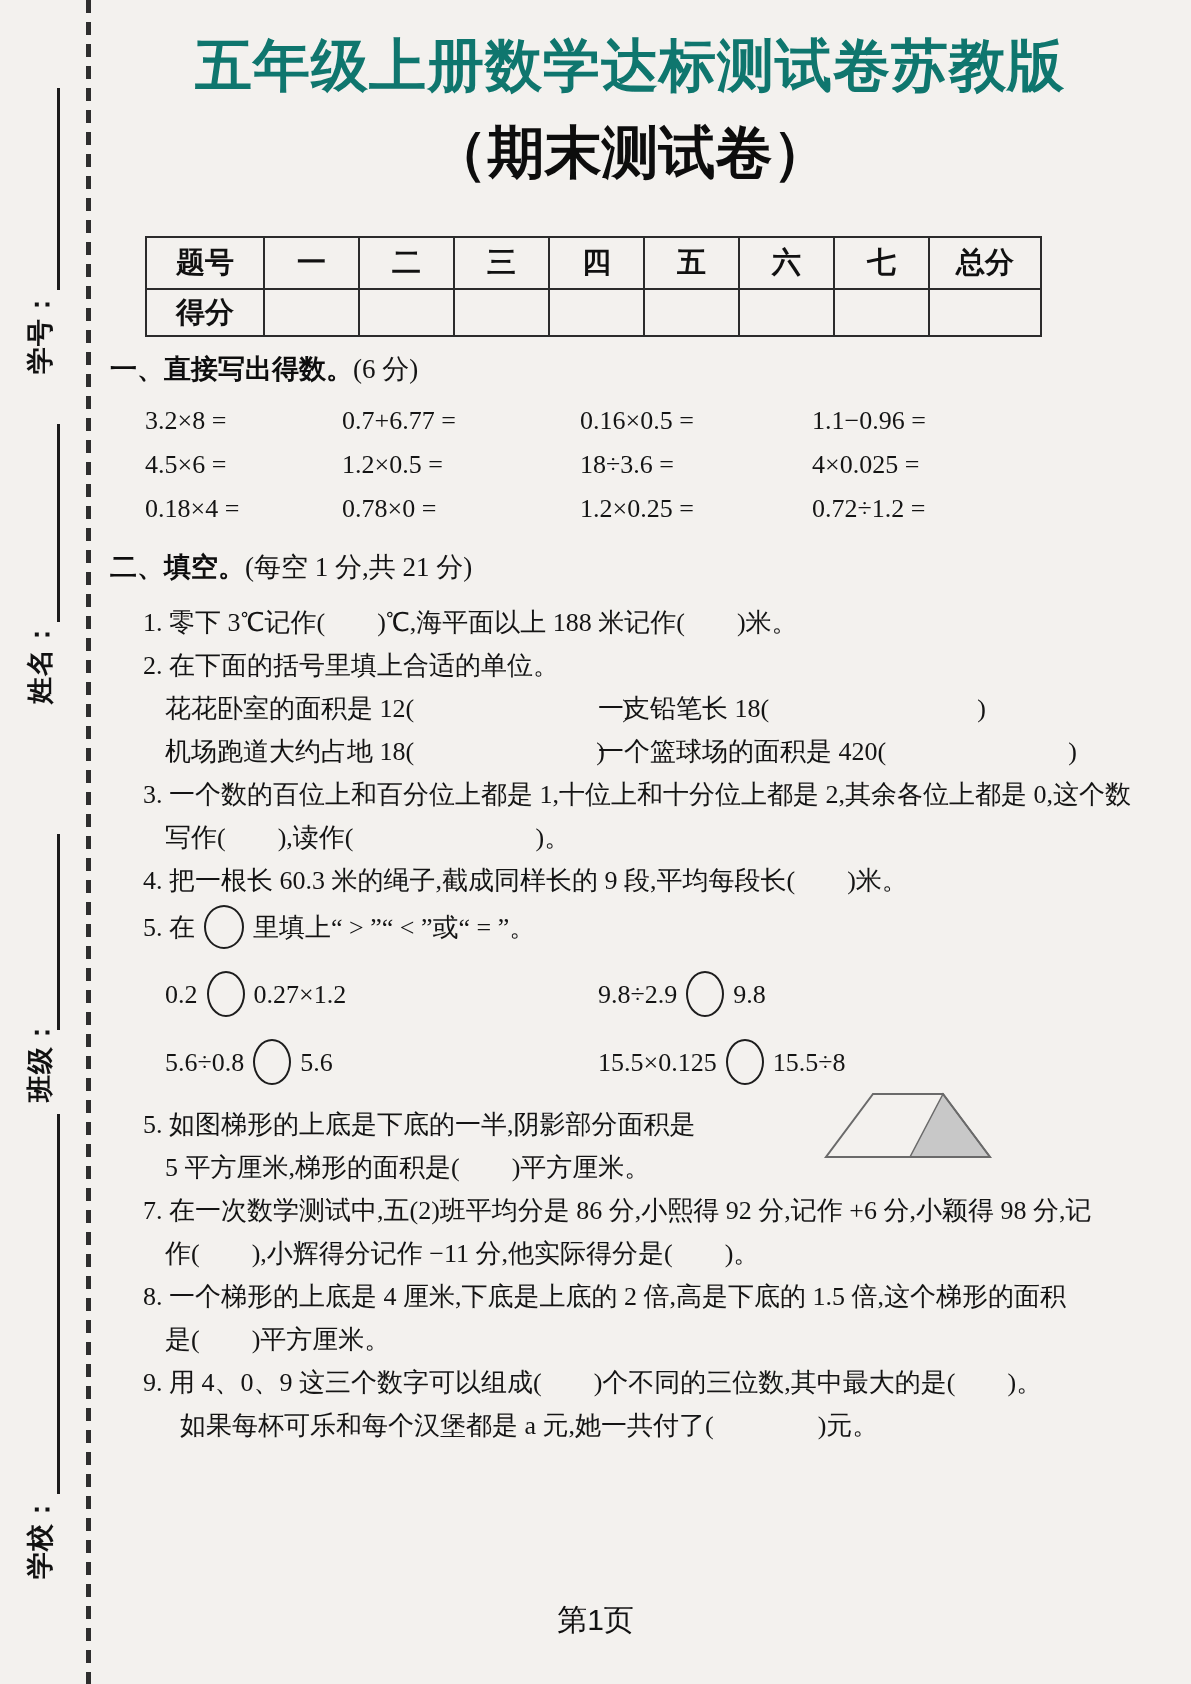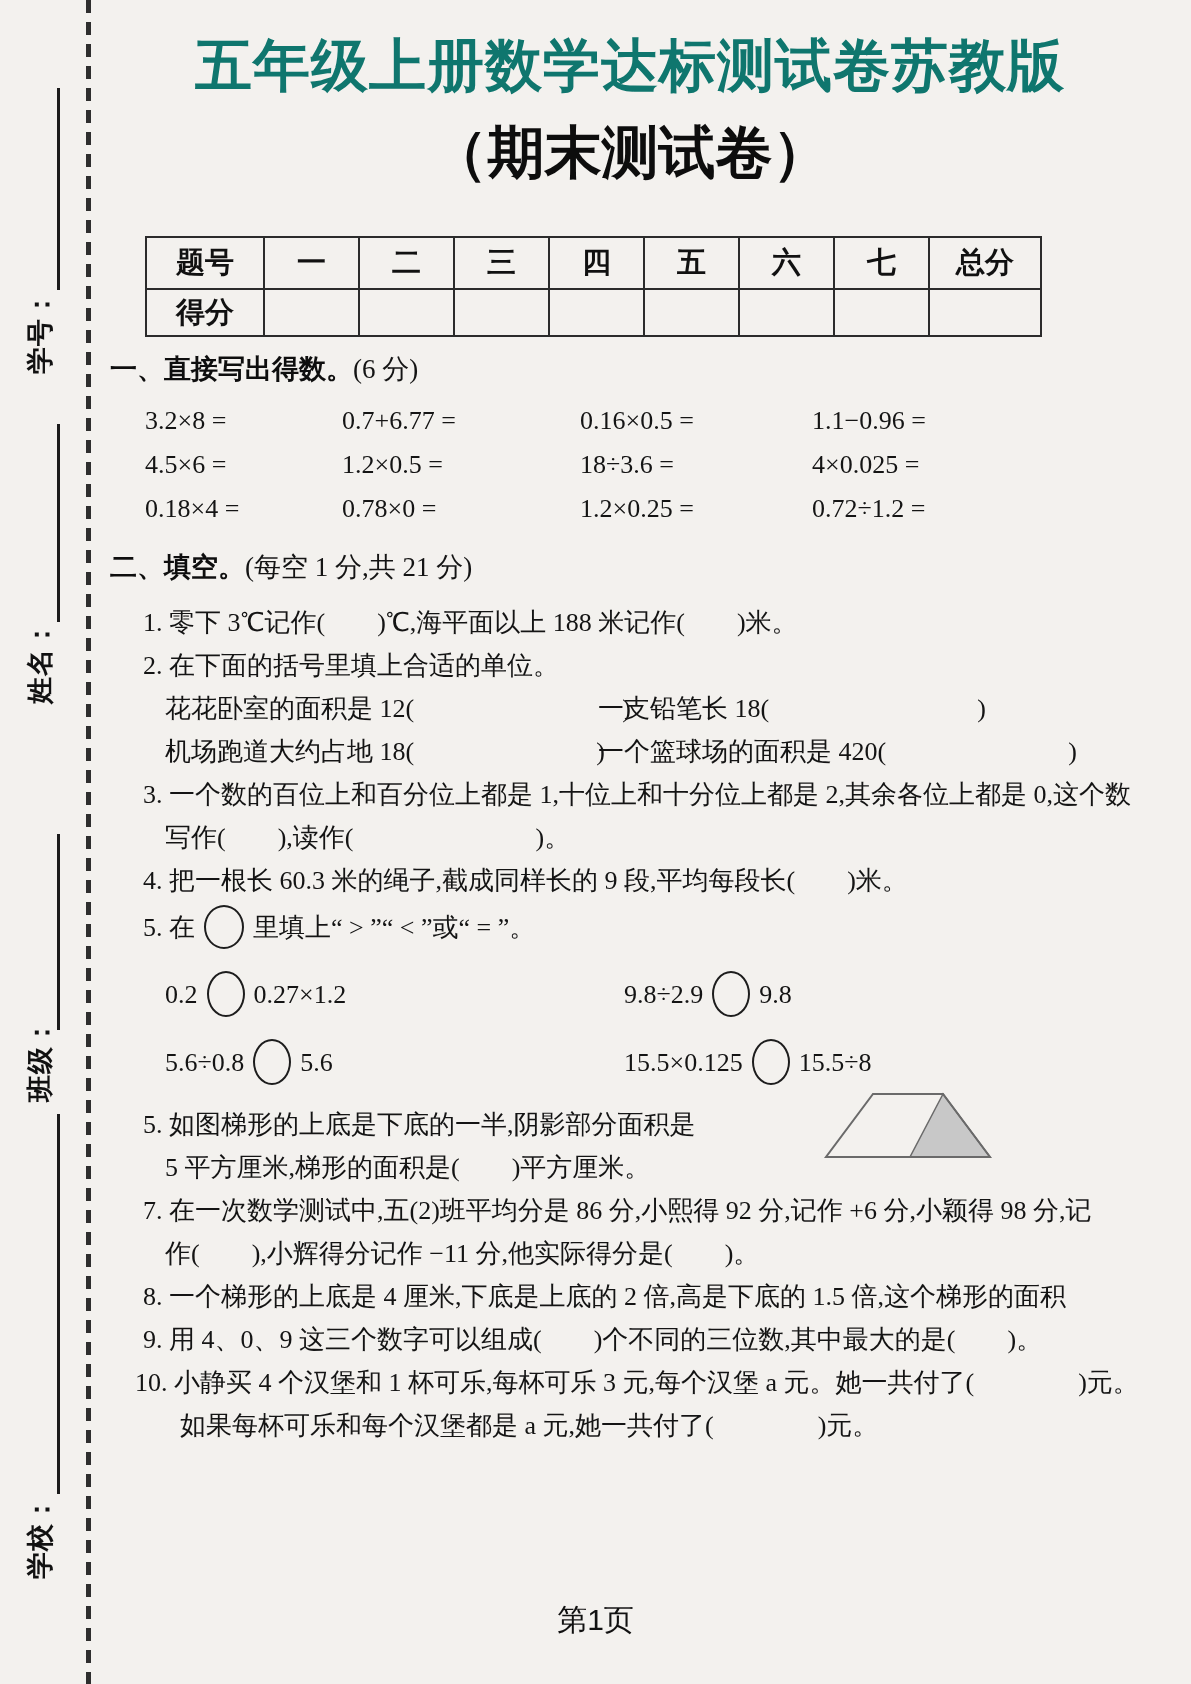--- a/index.html
+++ b/index.html
@@ -76,21 +76,21 @@
     margin-left:60px;font-size:26px;
   }
   .two-col span{line-height:43px;white-space:pre;}
   .circle{
     display:inline-block;width:34px;height:42px;
     border:2.5px solid #1d1d1d;border-radius:50%;
     vertical-align:middle;margin:0 9px 6px 9px;
   }
   .cmp-row{
     display:grid;grid-template-columns:433px auto;
-    margin-left:60px;font-size:26px;margin-top:14px;gap:26px;
+    margin-left:60px;font-size:26px;margin-top:14px;
   }
   .cmp-item{line-height:52px;white-space:pre;}
   .q6-wrap{position:relative;}
   .fig-trapezoid{position:absolute;right:160px;top:-12px;}
   .footer{
     position:absolute;left:0;top:1600px;width:1191px;
     text-align:center;font-family:"Liberation Sans", sans-serif;
     font-size:30px;color:#111;
   }
 </style>
@@ -194,22 +194,22 @@
       <svg class="fig-trapezoid" width="175" height="70" viewBox="0 0 175 70">
         <polygon points="123,3 90,66 170,66" fill="#c8c8c8" stroke="#6a6a6a" stroke-width="1.5"></polygon>
         <polygon points="53,3 123,3 170,66 6,66" fill="none" stroke="#6a6a6a" stroke-width="2"></polygon>
       </svg>
     </div>
 
     <div class="q">7. 在一次数学测试中,五(2)班平均分是 86 分,小熙得 92 分,记作 +6 分,小颖得 98 分,记</div>
     <div class="q-cont">作(　　),小辉得分记作 −11 分,他实际得分是(　　)。</div>
 
     <div class="q">8. 一个梯形的上底是 4 厘米,下底是上底的 2 倍,高是下底的 1.5 倍,这个梯形的面积</div>
+    <div class="q-cont">是(　　)平方厘米。</div>
 
     <div class="q">9. 用 4、0、9 这三个数字可以组成(　　)个不同的三位数,其中最大的是(　　)。</div>
 
-    <div class="q" style="margin-left:30px">10. 小静买 4 个汉堡和 1 杯可乐,每杯可乐 3 元,每个汉堡 a 元。她一共付了(　　　　)元。</div>
     <div class="q-cont" style="margin-left:75px">如果每杯可乐和每个汉堡都是 a 元,她一共付了(　　　　)元。</div>
 
   </div>
 
   <div class="footer">第1页</div>
 </div>
 
 </body></html>

